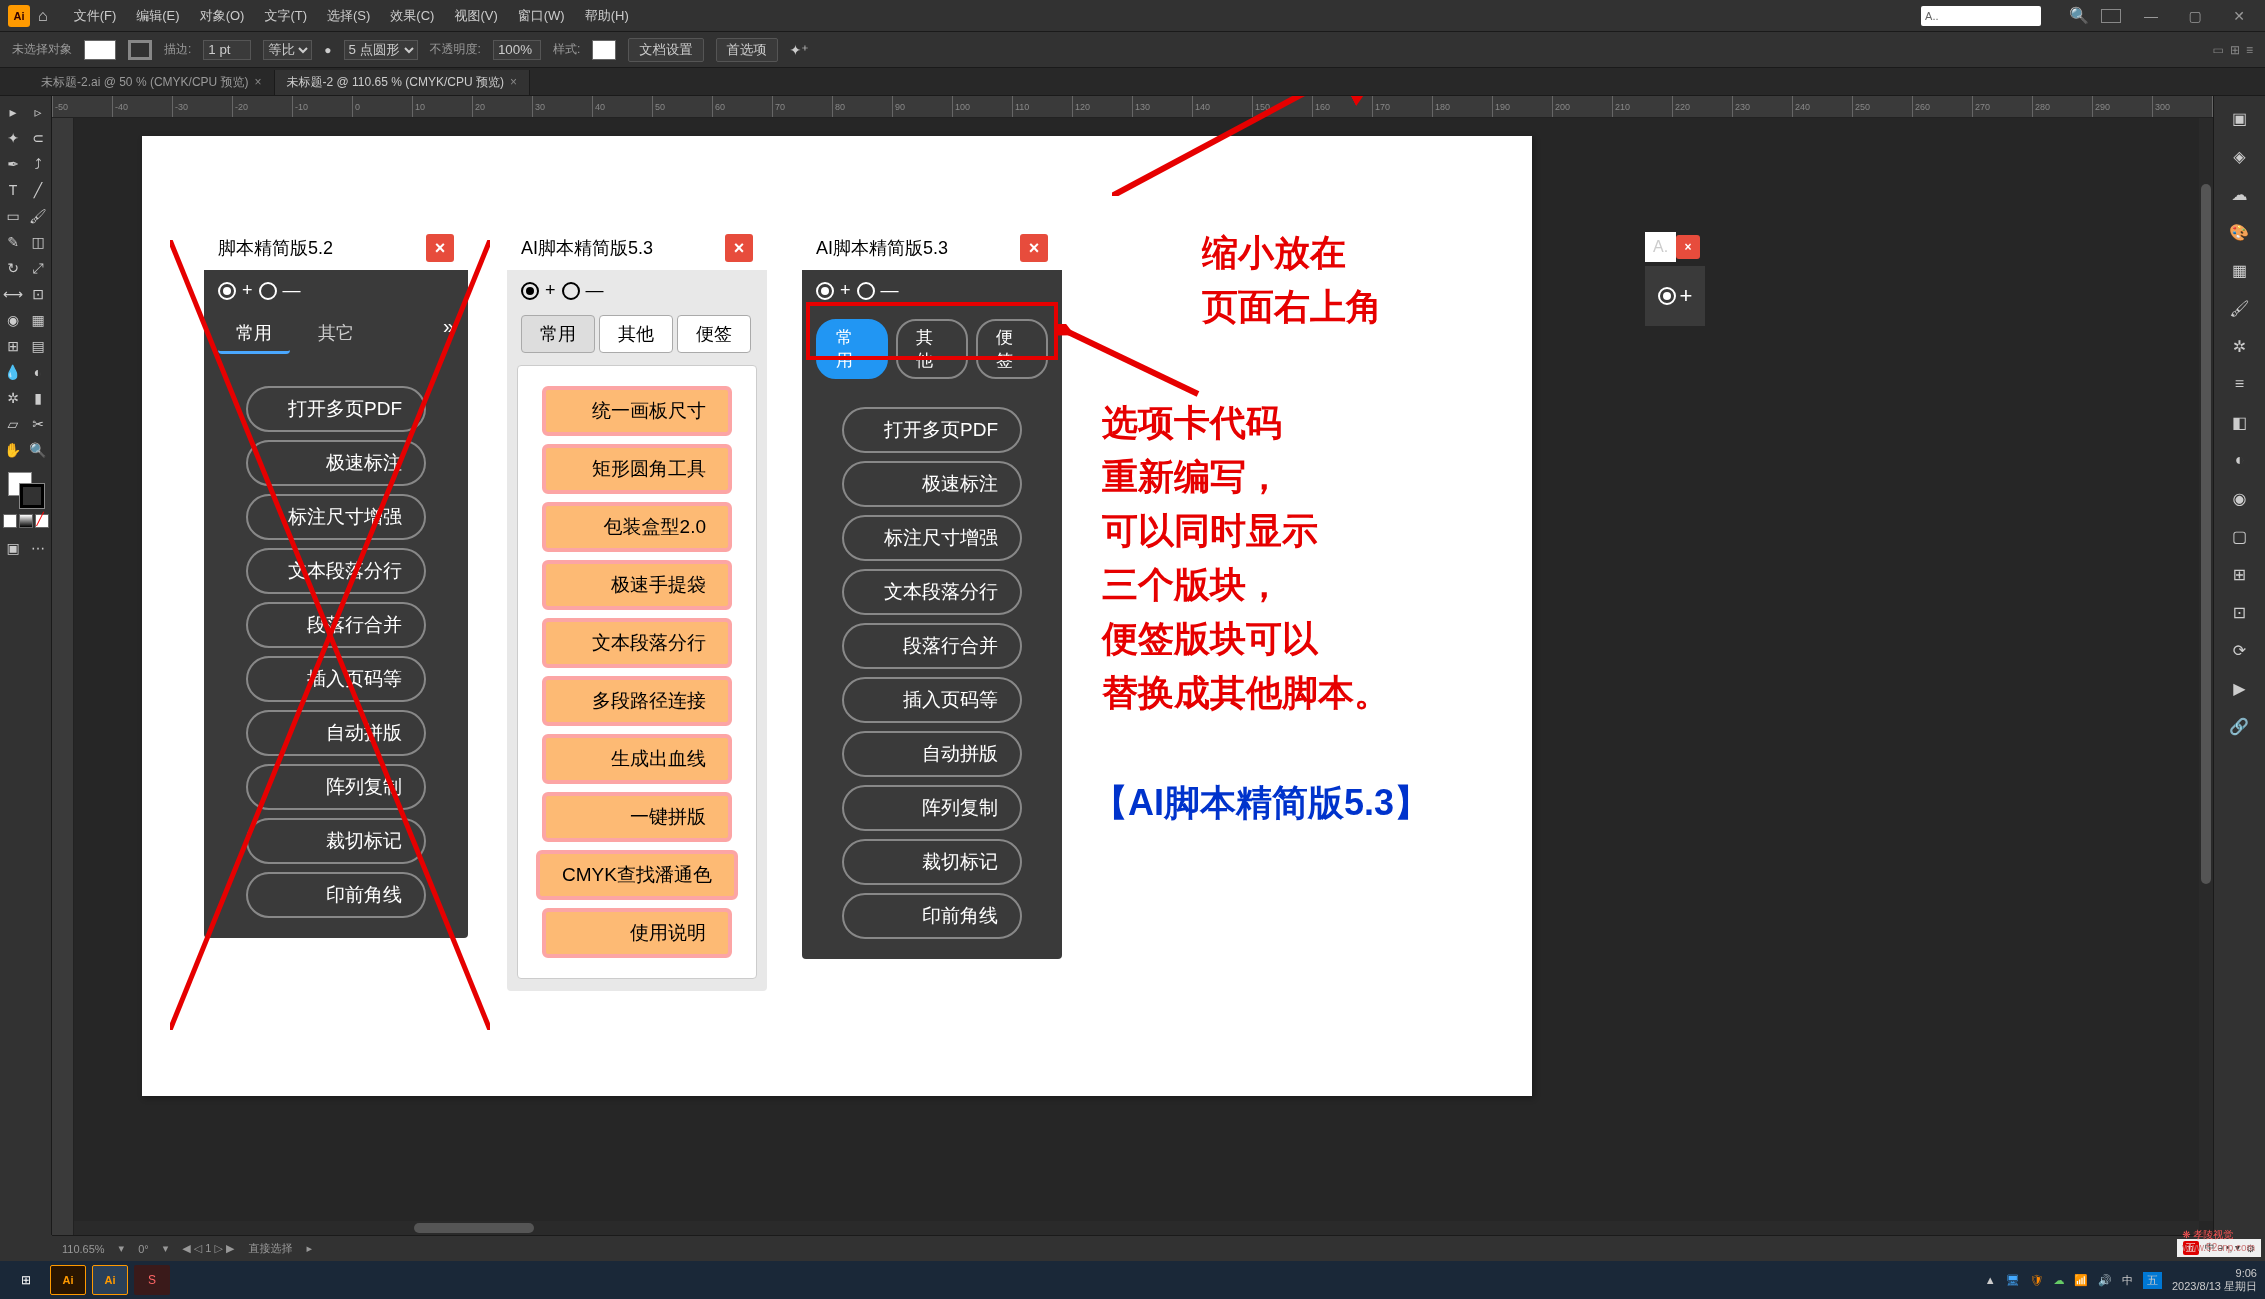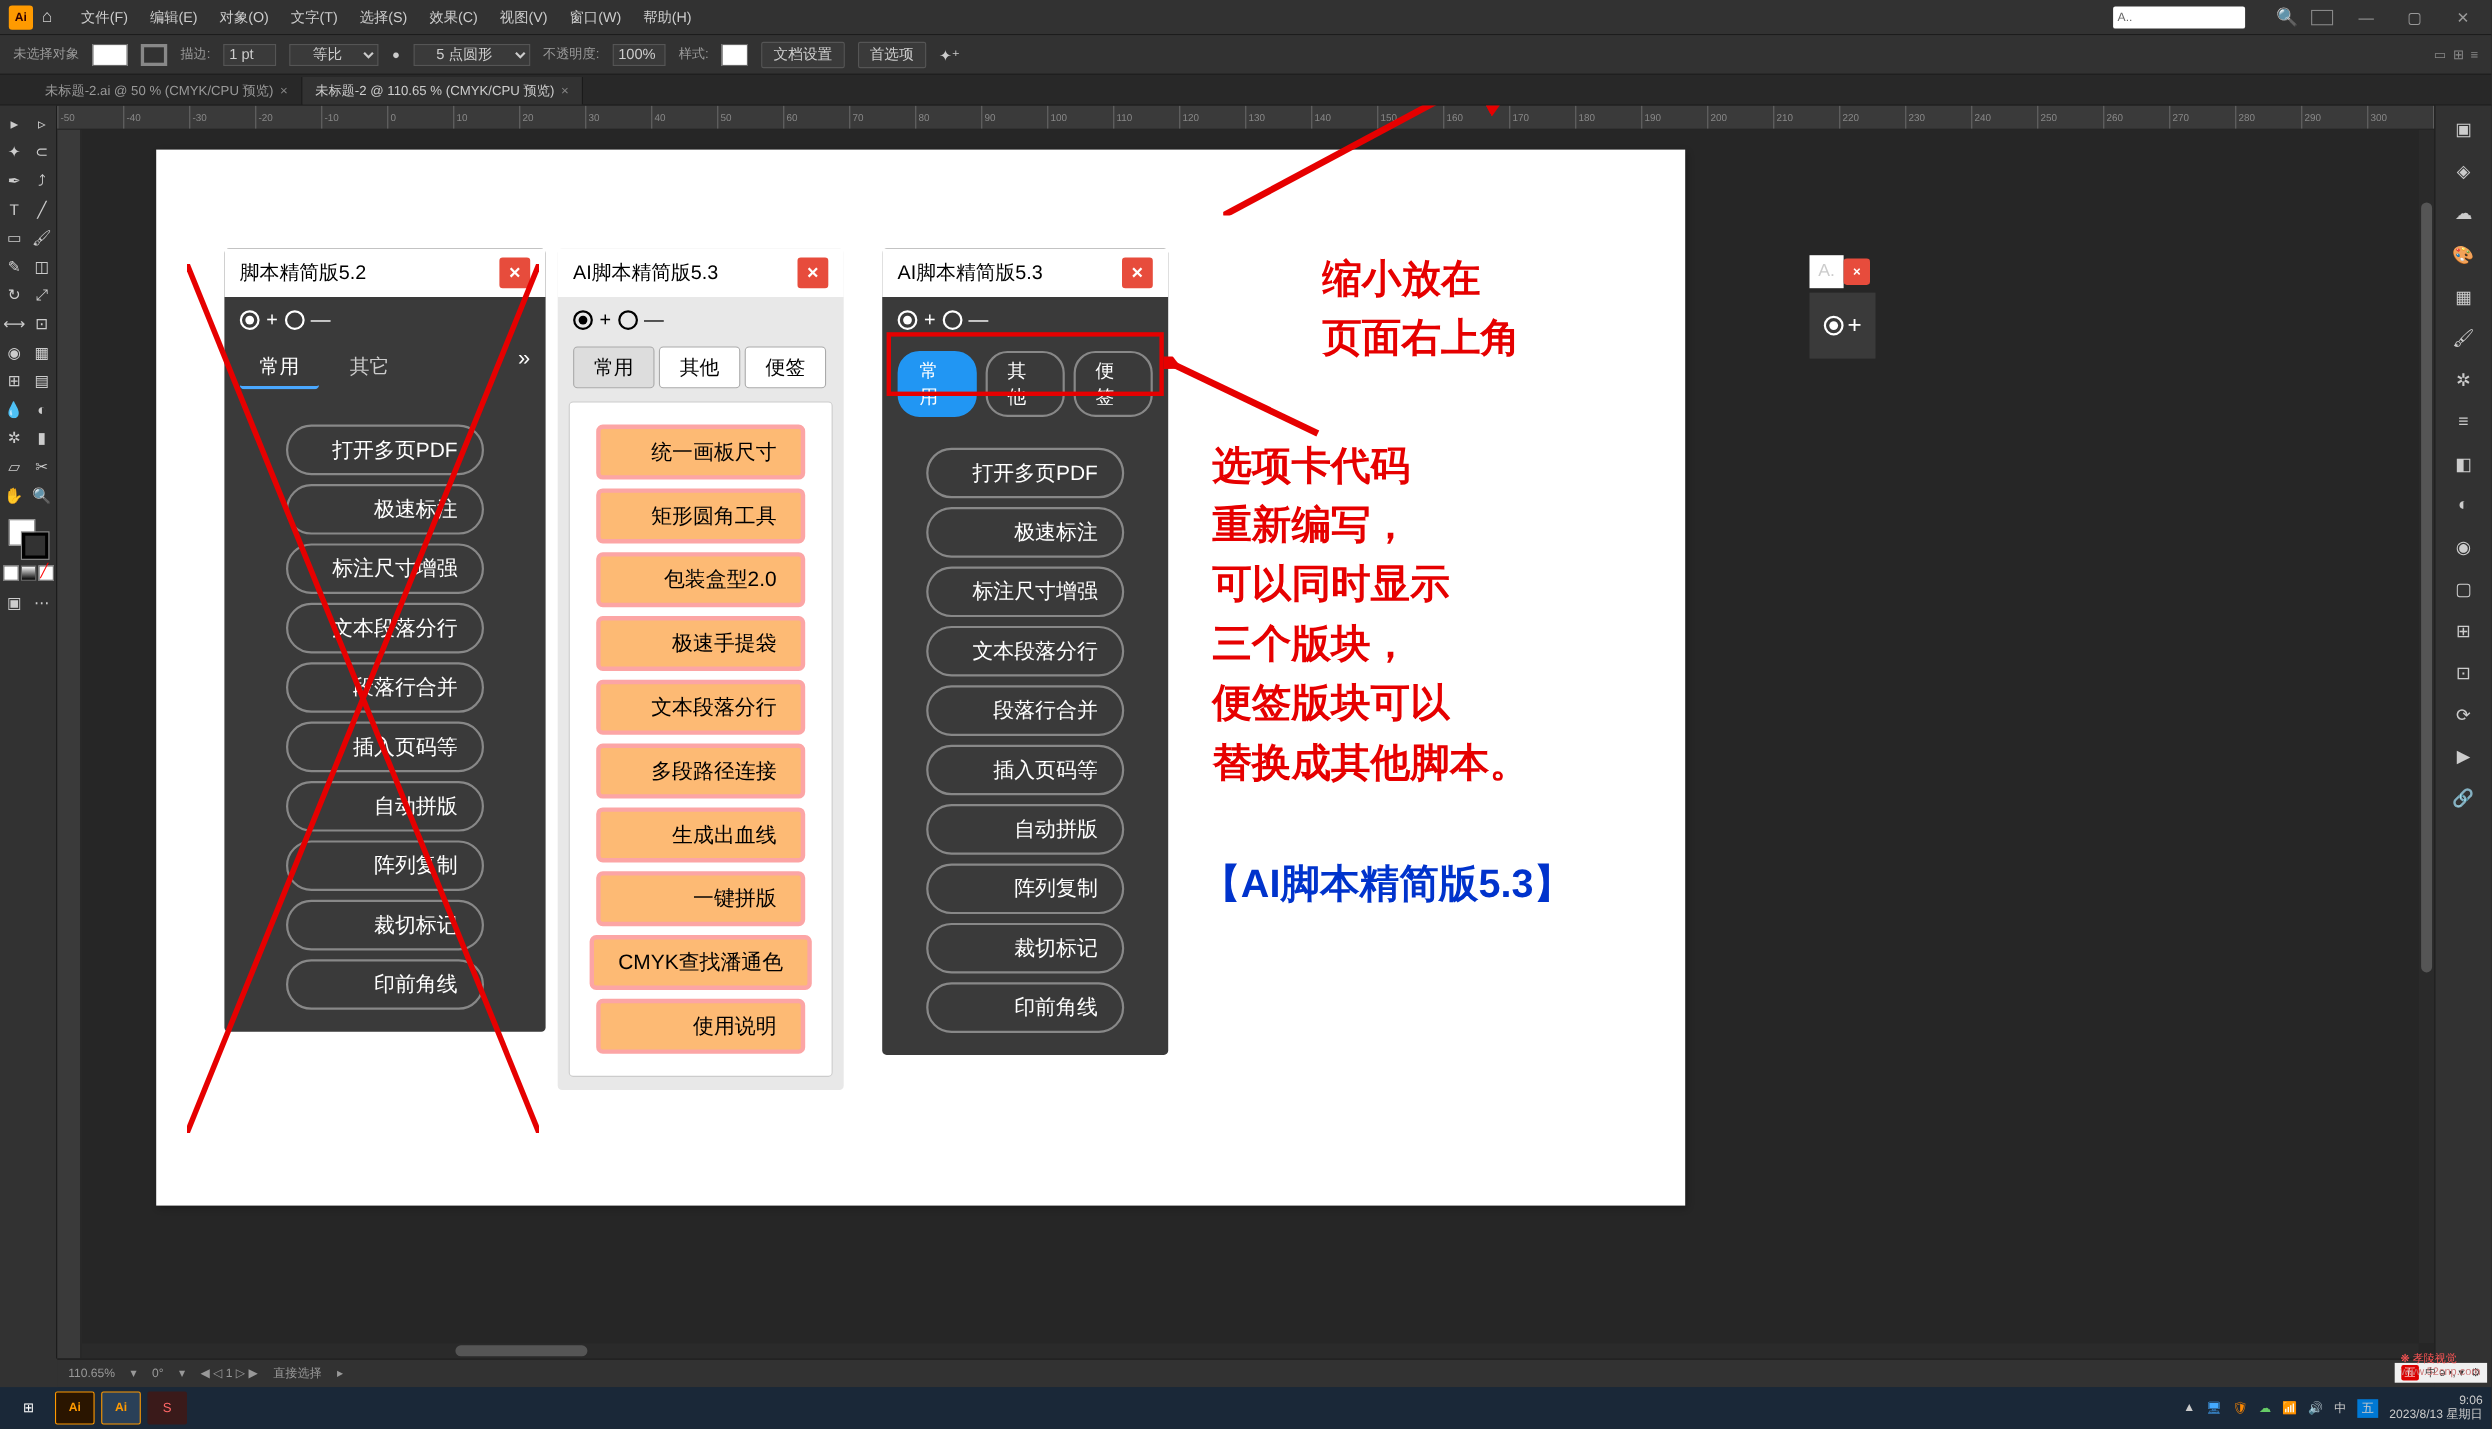--- a/index.html
+++ b/index.html
@@ -14,21 +14,21 @@
 .search-box{width:120px;height:20px;background:#fff;border-radius:2px}
 .search-icon{font-size:16px;margin-left:20px}
 .layout-icon{width:20px;height:14px;border:1px solid #888;margin:0 4px}
 .window-btn{width:36px;height:24px;display:flex;align-items:center;justify-content:center;color:#999;font-size:14px}
 
 
 .controlbar{height:36px;background:#323232;display:flex;align-items:center;padding:0 12px;gap:12px;border-bottom:1px solid #1a1a1a;font-size:12px}
 .ctrl-label{color:#999}
 .ctrl-swatch{width:32px;height:20px;background:#fff;border:1px solid #666}
 .ctrl-input{width:48px;height:20px;background:#3a3a3a;border:1px solid #555;color:#ccc;padding:0 4px}
-.ctrl-select{height:20px;background:#3a3a3a;border:1px solid #555;color:#ccc;padding:0 16px}
+.ctrl-select{height:20px;background:#3a3a3a;border:1px solid #555;color:#ccc;padding:0 0}
 .ctrl-btn{padding:2px 10px;background:#3a3a3a;border:1px solid #555;color:#ccc;border-radius:2px}
 .star-icon{color:#ccc;font-size:14px}
 
 
 .tabs-bar{height:28px;background:#282828;display:flex;align-items:flex-end;padding-left:29px;border-bottom:1px solid #1a1a1a}
 .doc-tab{padding:4px 12px;color:#999;font-size:12px;border-right:1px solid #1a1a1a}
 .doc-tab.active{background:#323232;color:#ccc}
 .tab-close{margin-left:6px;color:#888}
 
 
@@ -267,21 +267,21 @@
         <div class="ruler-tick">270</div>
         <div class="ruler-tick">280</div>
         <div class="ruler-tick">290</div>
         <div class="ruler-tick">300</div>
         <div class="ruler-tick">310</div>
       </div>
     <div class="ruler-v"></div>
 
     <div class="artboard" style="left:90px;top:40px;width:1390px;height:960px"></div>
 
-    <div class="panel panel-dark" style="left:152px;top:130px;width:292px">
+    <div class="panel panel-dark" style="left:152px;top:130px;width:264px">
       <div class="panel-title" style="background:#fff;color:#000">
           <span>脚本精简版5.2</span>
           <span class="panel-close">×</span>
         </div>
       <div class="radio-row"><span class="radio-circle checked"></span> + <span class="radio-circle"></span> —</div>
       <div class="panel-tabs">
         <span class="ptab active">常用</span>
         <span class="ptab">其它</span>
         <span class="chev">»</span>
       </div>

